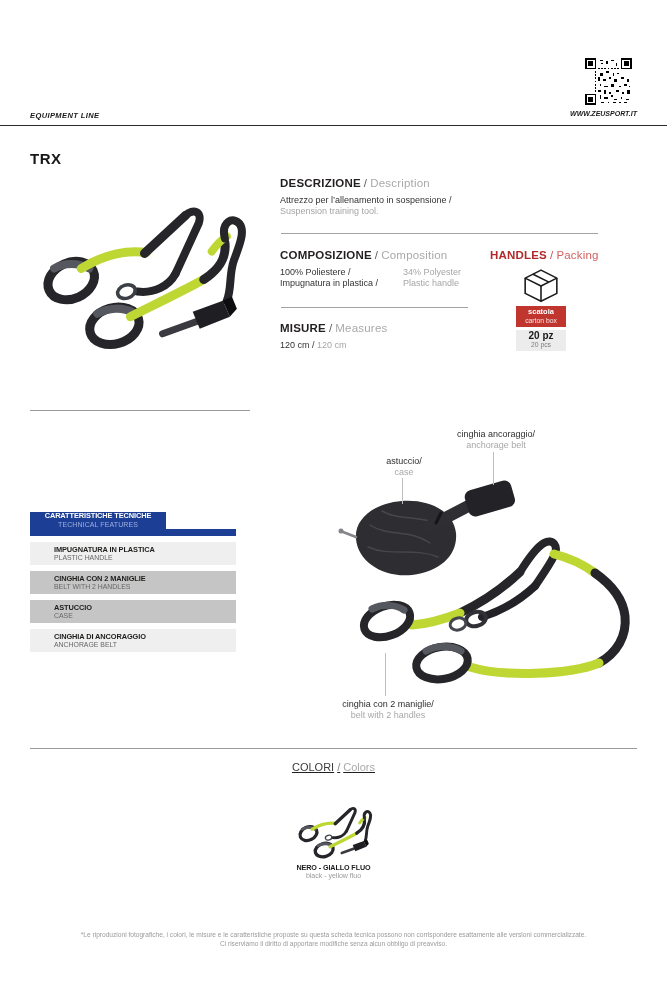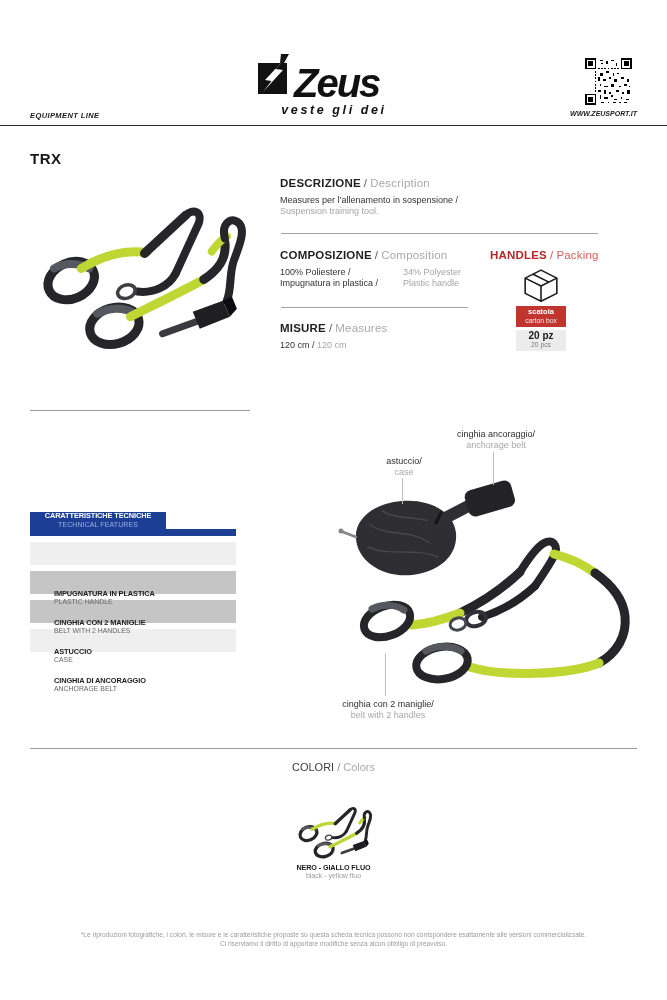--- a/index.html
+++ b/index.html
@@ -58,68 +58,55 @@
   .tech-table { position:absolute; left:30px; top:512px; width:206px; }
   .tt-header { display:flex; height:24px;flex-direction:column; }
   .tt-header-left { width:138px; background:#1c3e94; border-right:2px solid #fff;
        display:flex; flex-direction:column; justify-content:center; text-align:center; }
   .tt-header-right { flex:1; background:#1c3e94; }
   .tt-h-it { font-size:7.4px; font-weight:bold; color:#ffffff; letter-spacing:-.1px; line-height:8.5px; }
   .tt-h-en { font-size:7px; color:#9db0e0; letter-spacing:.1px; line-height:8px; }
   .tt-row { height:23px; margin-top:6px; padding:3.5px 0 0 24px; }
   .tt-row.light { background:#efefef; }
   .tt-row.dark { background:#c5c5c5; }
-  .tt-it { font-size:7.4px; font-weight:bold; color:#1d1d1b; line-height:8.5px; letter-spacing:-.1px;margin-top:44px; }
+  .tt-it { font-size:7.4px; font-weight:bold; color:#1d1d1b; line-height:8.5px; letter-spacing:-.1px; }
   .tt-en { font-size:6.9px; color:#666666; line-height:8px; }
 
   
   .diagram { position:absolute; left:330px; top:425px; width:332px; height:300px; }
   .diagram svg.art { position:absolute; left:0; top:0; }
   .dg-label { position:absolute; text-align:center; font-size:9px; line-height:10.5px; }
   .dg-label .it { color:#2f2f2f; }
   .dg-label .en { color:#a8a8a8; }
   .leader { position:absolute; width:1px; background:#bdbdbd; }
   .lbl-anchor { left:96px; top:4px;  width:140px; }
   .ld-anchor  { left:163px; top:27px; height:33px; }
   .lbl-case   { left:28px; top:31px; width:92px; }
   .ld-case    { left:72px; top:53px; height:26px; }
   .lbl-handles{ left:0px; top:274px; width:116px; }
   .ld-handles { left:55px; top:228px; height:43px; }
 
   
-  .colors-title { position:absolute; left:0; top:761px; width:667px; text-align:center; font-size:11px; }
+  .colors-title { position:absolute; left:0; top:761px; width:667px; text-align:center; font-size:11px;text-decoration:underline; }
   .colors-title .it { color:#3c3c3c; }
   .colors-title .slash { color:#8a8a8a; margin:0 3px; }
   .colors-title .en { color:#aaaaaa; }
   .swatch { position:absolute; left:292px; top:794px; width:86px; height:66px; }
   .swatch-label { position:absolute; left:0; top:863px; width:667px; text-align:center; }
   .swatch-label .it { font-size:7.2px; font-weight:bold; color:#1c1c1c; letter-spacing:-.1px; line-height:9px; }
   .swatch-label .en { font-size:7px; color:#9b9b9b; line-height:8.5px; }
 
   
   .footer { position:absolute; left:20px; top:931px; width:627px; text-align:center; font-size:6.6px; line-height:8.6px; color:#9b9b9b; }
 </style>
 </head>
 <body>
 
 <div class="page">
 
-  <div class="logo">
-    <div class="brand-row">
-      <span>
-        <svg width="34" height="42" viewBox="0 0 34 42">
-          <rect x="0" y="9" width="29" height="31" fill="#121212"></rect>
-          <polygon points="23,0 31,0 26,9 22,9" fill="#121212"></polygon>
-          <polygon points="22,10 7,26 13.5,27 5,38 25,16 17.5,15 27,5" fill="#ffffff"></polygon>
-        </svg>
-      </span>
-      <span class="brand-name">Zeus</span>
-    </div>
-    <div class="tagline">veste gli dei</div>
-  </div>
 
   <div class="qr">
     <svg width="47" height="47" viewBox="0 0 29 29" shape-rendering="crispEdges">
       <rect width="29" height="29" fill="#fff"></rect>
       <g fill="#000">
         <rect x="0" y="0" width="7" height="7"></rect>
           <rect x="1" y="1" width="5" height="5" fill="#fff"></rect>
           <rect x="2" y="2" width="3" height="3"></rect>
         <rect x="22" y="0" width="7" height="7"></rect>
           <rect x="23" y="1" width="5" height="5" fill="#fff"></rect>
@@ -209,21 +196,21 @@
         <polygon points="196,128 205,124 210,136 203,144" fill="#0d0d0f"></polygon>
       </g>
     </svg>
   </div>
 
   <div class="sec" style="left:280px; top:177px;">
     <div class="sec-title">
       <span class="it">DESCRIZIONE</span><span class="slash">/</span><span class="en">Description</span>
     </div>
     <div class="sec-body">
-      <div class="t-dark">Measures per l’allenamento in sospensione /</div>
+      <div class="t-dark">Attrezzo per l’allenamento in sospensione /</div>
       <div class="t-gray">Suspension training tool.</div>
     </div>
   </div>
   <div class="divider d1"></div>
 
   <div class="sec" style="left:280px; top:249px; width:210px;">
     <div class="sec-title">
       <span class="it">COMPOSIZIONE</span><span class="slash">/</span><span class="en">Composition</span>
     </div>
     <div class="sec-body comp-cols">

